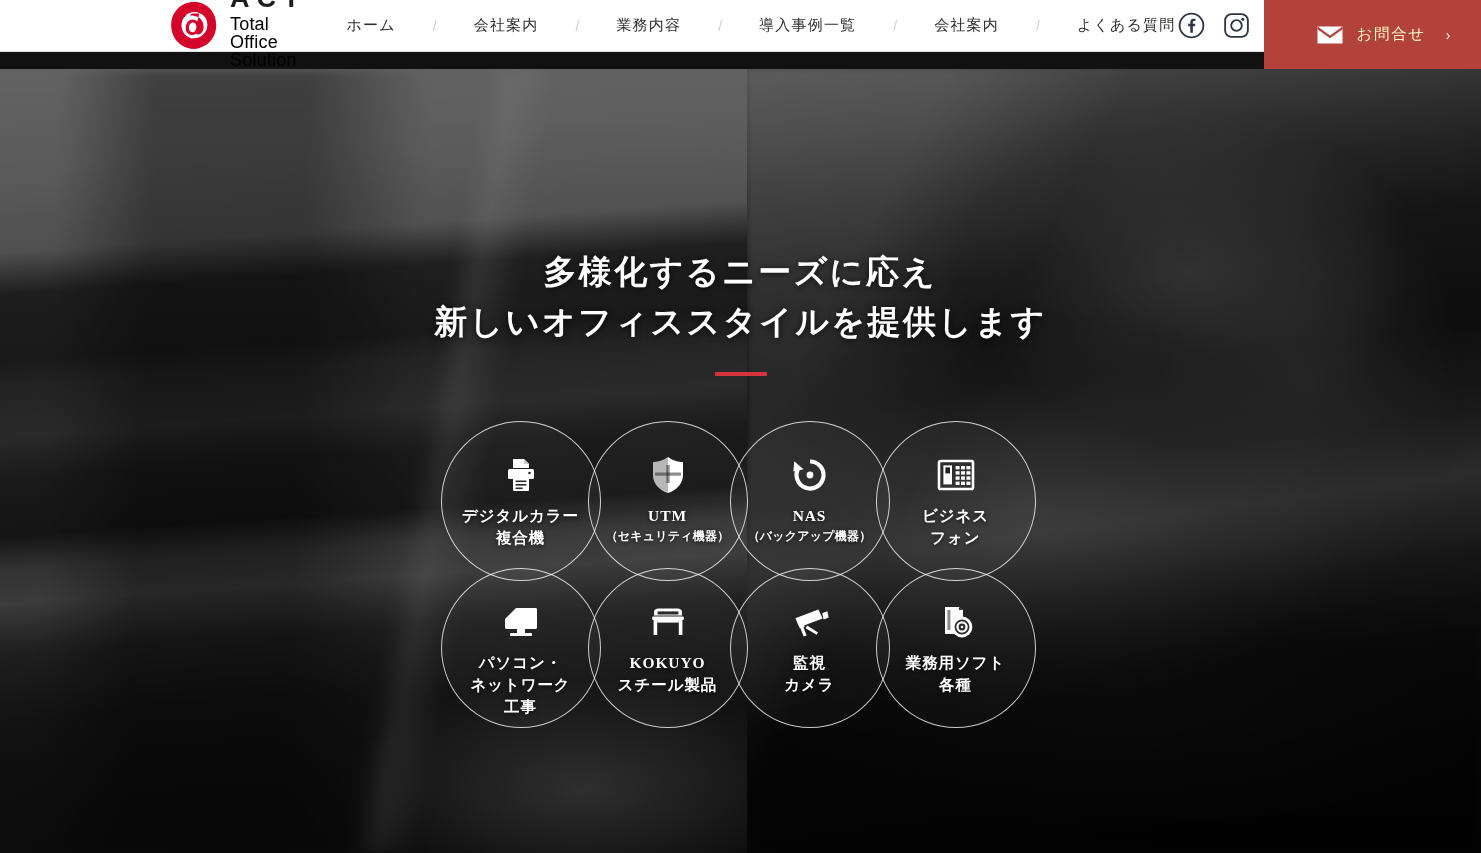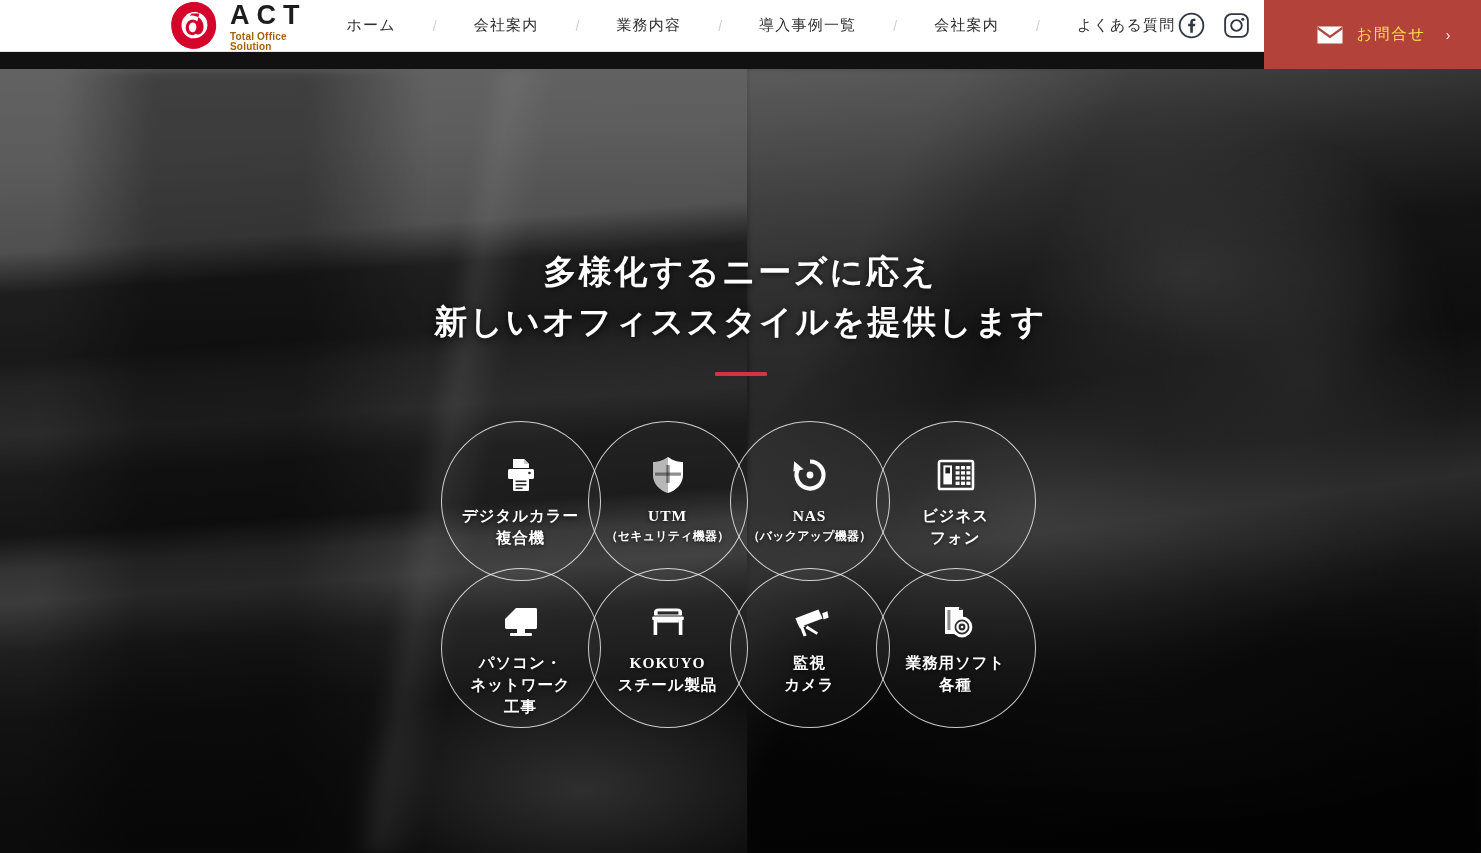--- a/index.html
+++ b/index.html
@@ -22,22 +22,22 @@
     display:flex; align-items:center; gap:10px;
     margin-left:168px;
   }
   .logo-mark { width:52px; height:52px; flex:none; display:block; }
   .logo-text { display:flex; flex-direction:column; line-height:1; padding-top:2px; }
   .logo-act {
     font-size:27px; font-weight:700; letter-spacing:7px;
     color:#1d1d1d; font-family:"Liberation Sans",sans-serif;
   }
   .logo-sub {
-    font-size:10px; color:#a16207; letter-spacing:0.2px;
-    margin-top:3px; font-weight:700;
+    font-size:18px; color:#000000; letter-spacing:0.2px;
+    margin-top:3px; font-weight:400;
   }
 
   .nav {
     display:flex; align-items:center;
     margin-left:38px;
     gap:16px;
   }
   .nav-item {
     font-size:15px; color:#2f2f2f; letter-spacing:1.2px;
     white-space:nowrap; cursor:pointer;
@@ -53,21 +53,21 @@
     margin-left:auto; margin-right:14px;
   }
   .social-ic { width:27px; height:27px; cursor:pointer; display:block; }
 
   .contact-btn {
     width:240px; height:69px; background:#b2423a;
     display:flex; align-items:center; justify-content:center;
     gap:14px; cursor:pointer; flex:none;
   }
   .contact-label {
-    color:#fde047; font-size:15.5px; letter-spacing:1.6px; white-space:nowrap;
+    color:#fef9c3; font-size:15.5px; letter-spacing:1.6px; white-space:nowrap;
   }
   .mail-ic { width:26px; height:19px; display:block; }
   .chev { color:#fff; font-size:14px; margin-left:6px; opacity:.95; }
 
   
   .hero {
     position:absolute; top:69px; left:0; width:1481px; height:784px;
     overflow:hidden; background:#b91c1c;
   }
   .slide { position:absolute; top:0; height:784px; overflow:hidden; }

